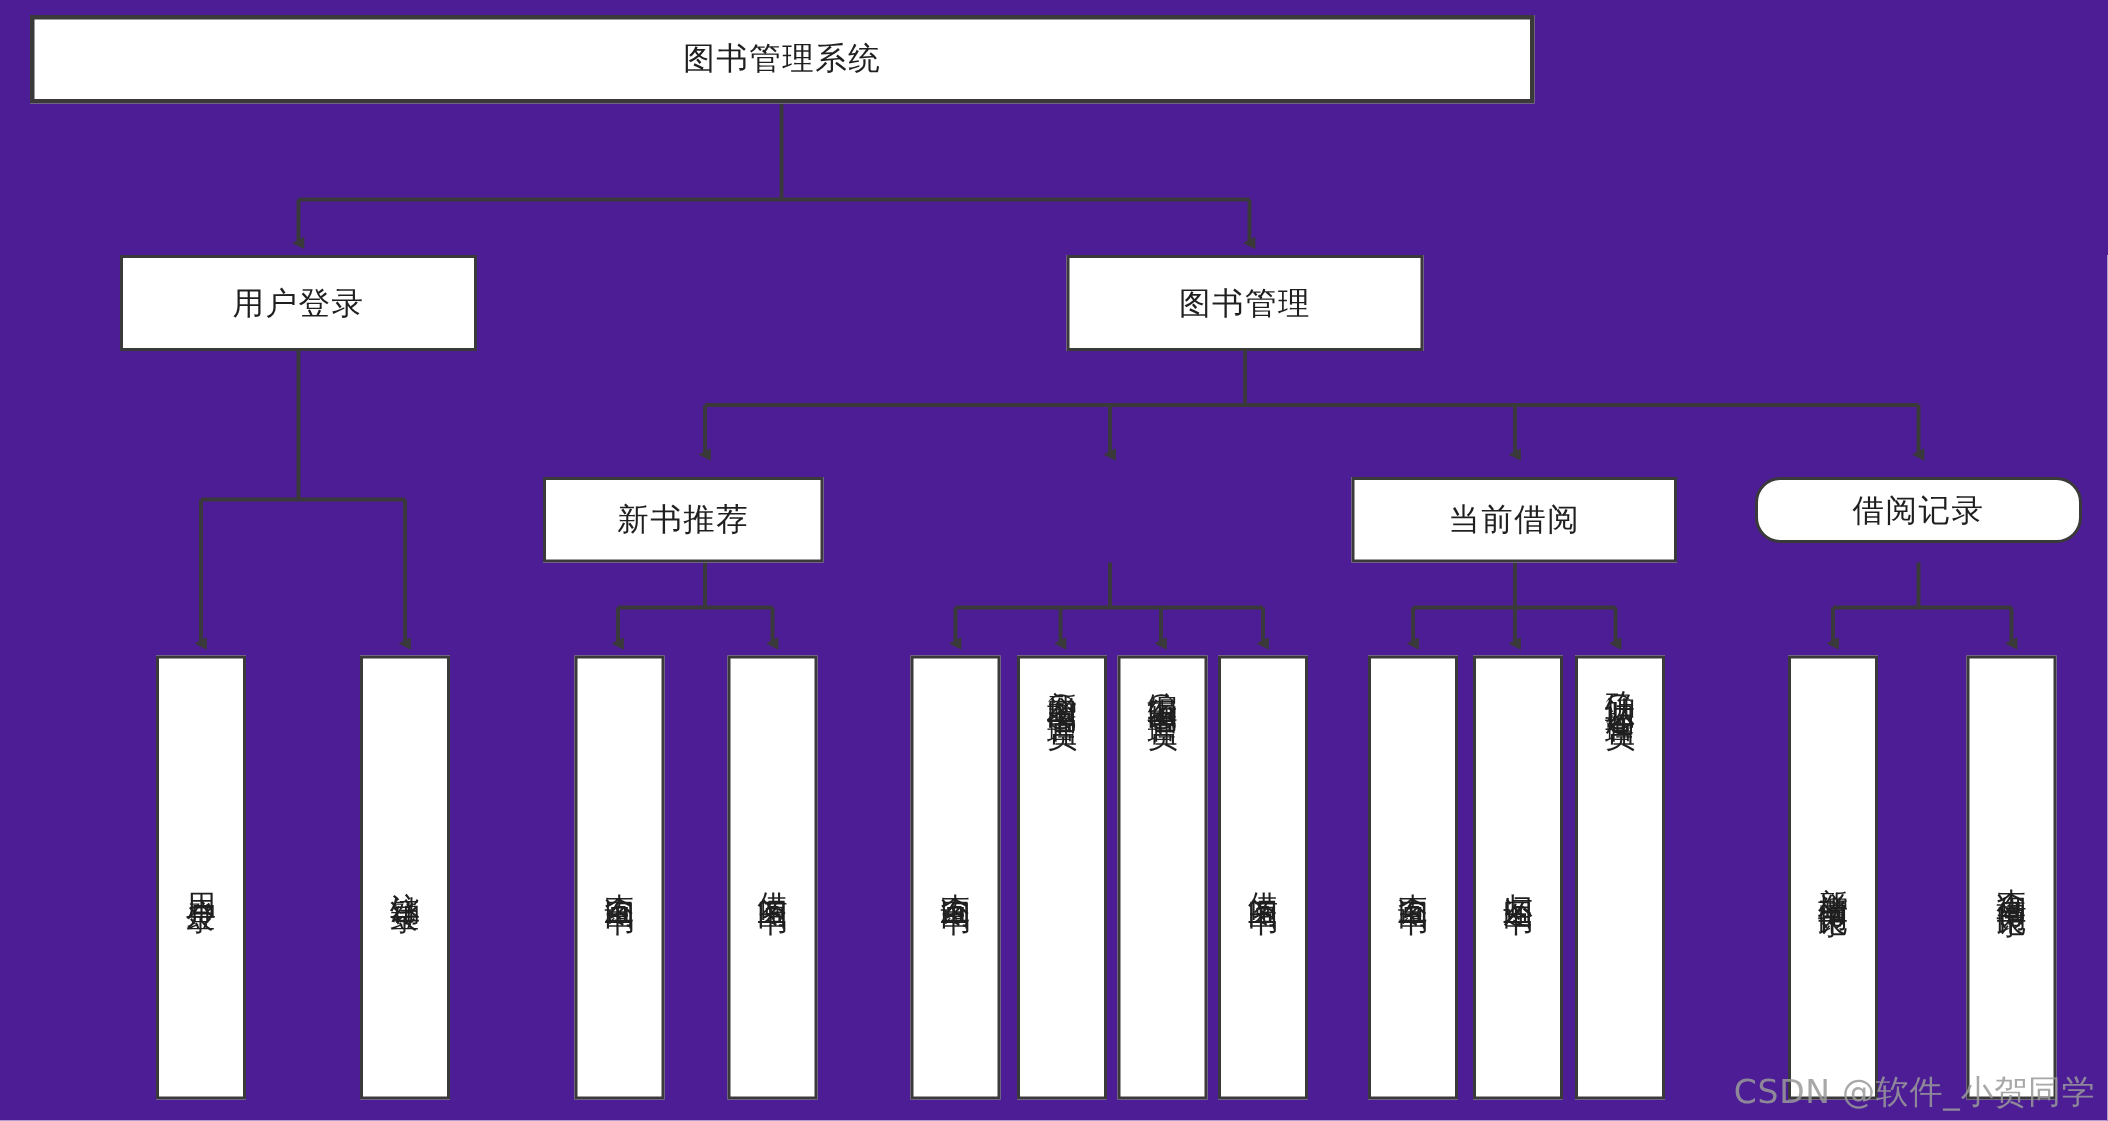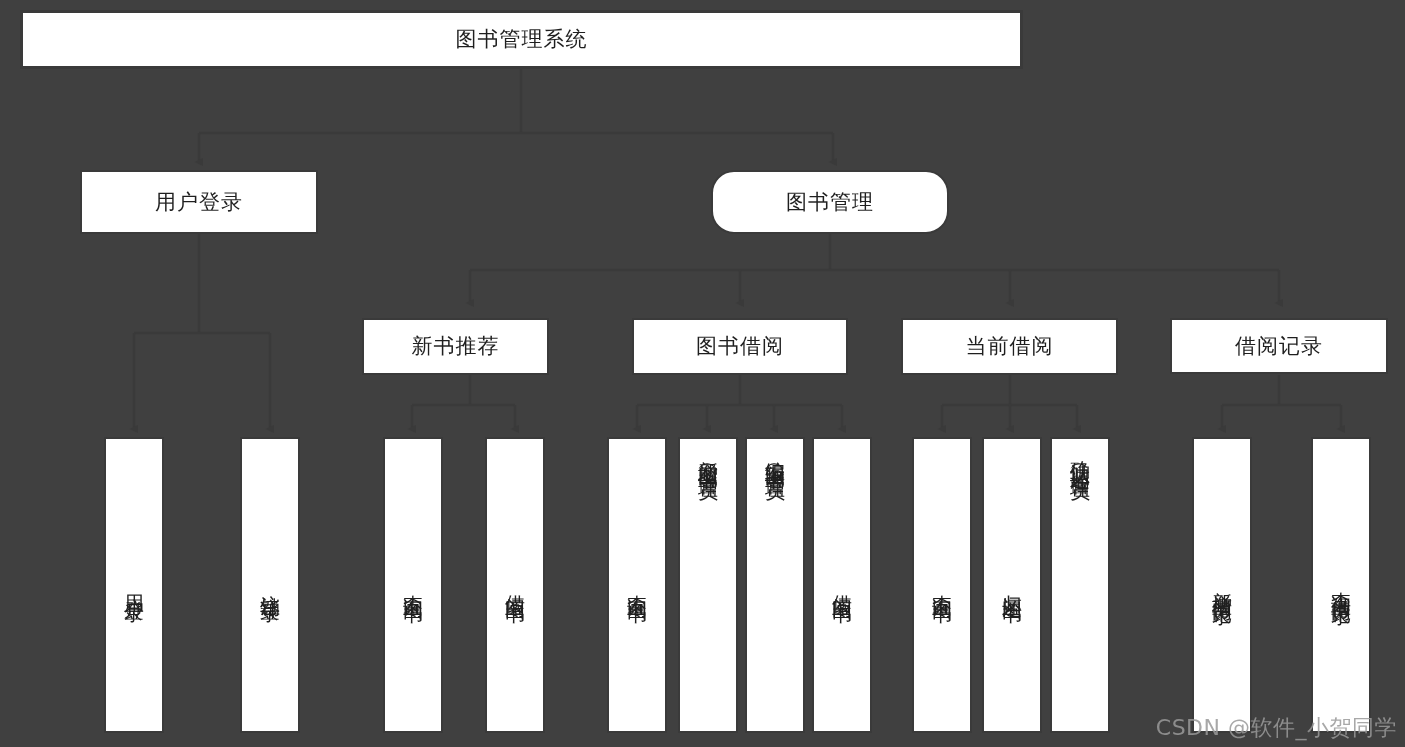--- a/index.html
+++ b/index.html
@@ -8,21 +8,21 @@
     padding: 0;
     background: #ffffff;
   }
   body {
     font-family: "DejaVu Sans", "Liberation Sans", sans-serif;
   }
   #diagram-root {
     position: relative;
     width: 1405px;
     height: 747px;
-    background: #404040;
+    background: #4c1d95;
     overflow: hidden;
   }
   #edge-layer {
     position: absolute;
     left: 0;
     top: 0;
     width: 1405px;
     height: 747px;
     pointer-events: none;
   }
@@ -133,34 +133,31 @@
     </g>
   </svg>
 
   <div class="node root" style="left:20px; top:10px; width:1003px; height:59px;">
     <span class="node-label">图书管理系统</span>
   </div>
 
   <div class="node" style="left:80px; top:170px; width:238px; height:64px;">
     <span class="node-label">用户登录</span>
   </div>
-  <div class="node" style="left:711px; top:170px; width:238px; height:64px;border-radius:23px;">
+  <div class="node" style="left:711px; top:170px; width:238px; height:64px;">
     <span class="node-label">图书管理</span>
   </div>
 
   <div class="node" style="left:362px; top:318px; width:187px; height:57px;">
     <span class="node-label">新书推荐</span>
   </div>
-  <div class="node" style="left:632px; top:318px; width:216px; height:57px;">
-    <span class="node-label">图书借阅</span>
-  </div>
   <div class="node" style="left:901px; top:318px; width:217px; height:57px;text-align:center;">
     <span class="node-label">当前借阅</span>
   </div>
-  <div class="node" style="left:1170px; top:318px; width:218px; height:56px;">
+  <div class="node" style="left:1170px; top:318px; width:218px; height:44px;border-radius:17px;">
     <span class="node-label">借阅记录</span>
   </div>
 
   <div class="node leaf centered" style="left:104px; top:437px; width:60px; height:296px;">
     <span class="node-label">用户登录</span>
   </div>
   <div class="node leaf centered" style="left:240px; top:437px; width:60px; height:296px;">
     <span class="node-label">注销登录</span>
   </div>
 

